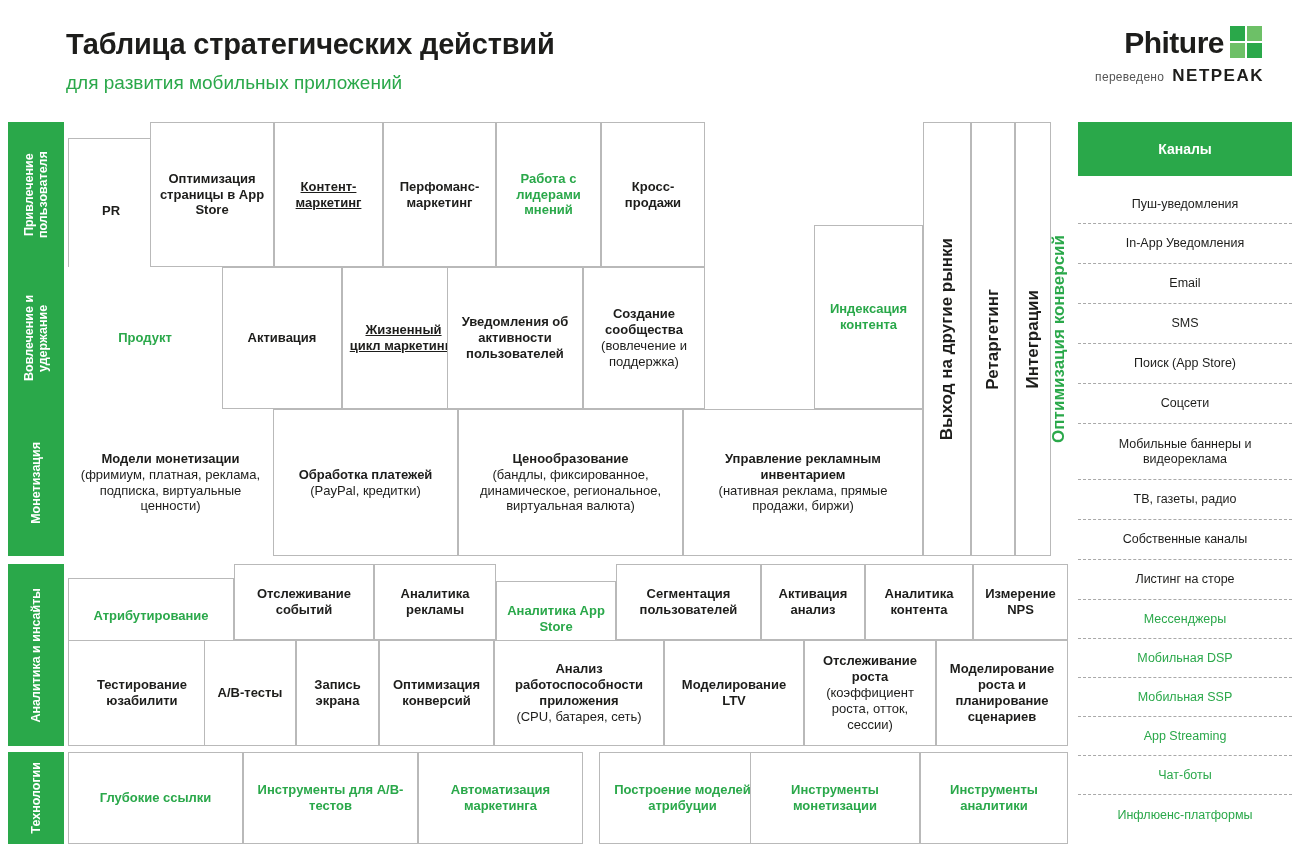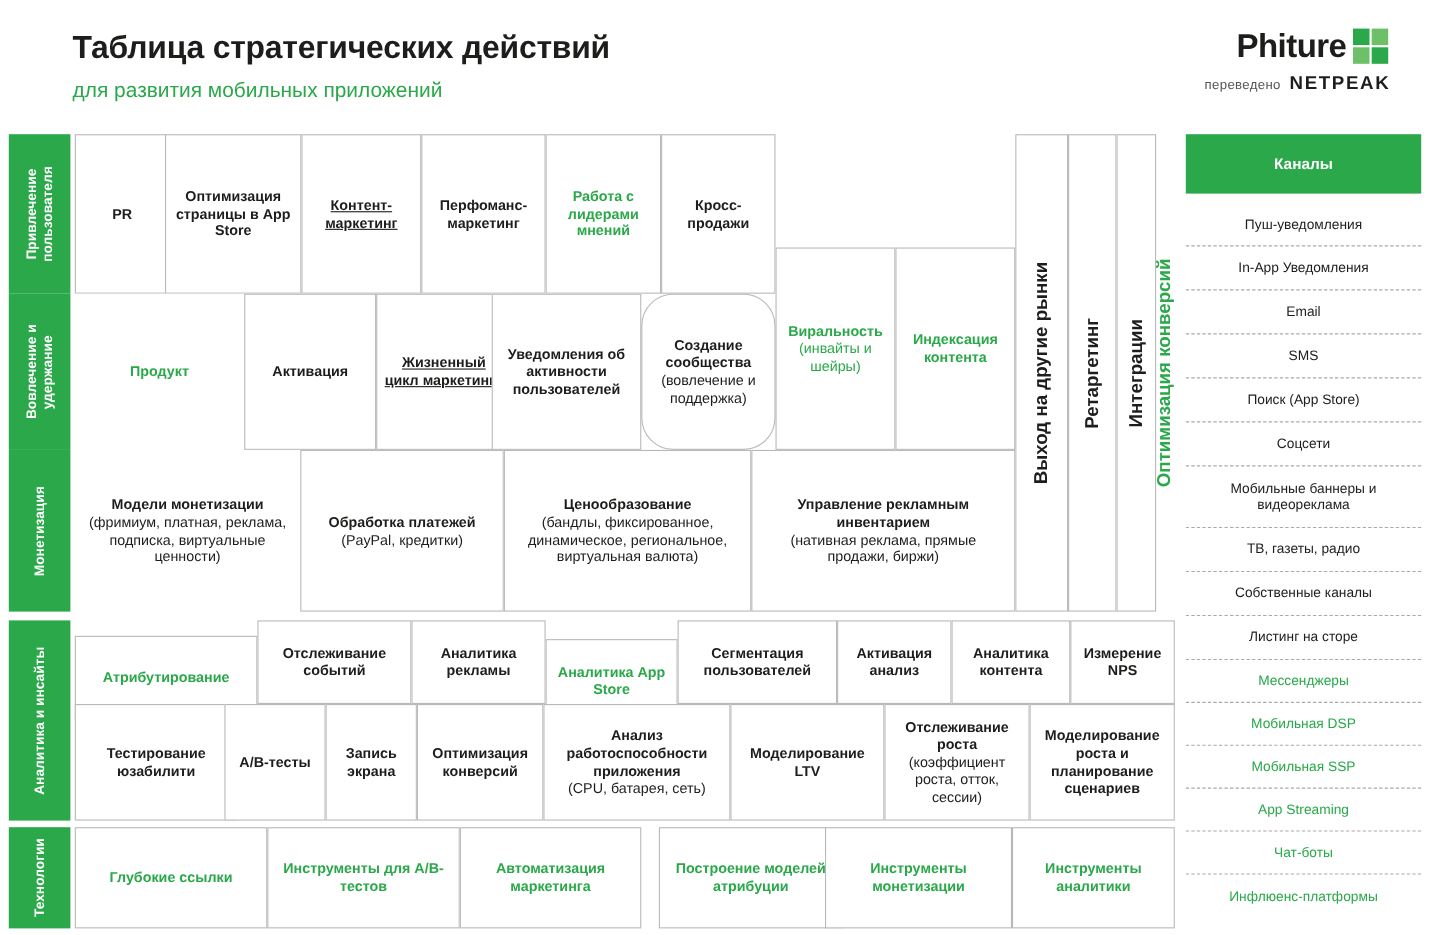--- a/index.html
+++ b/index.html
@@ -222,42 +222,39 @@
     <div class="vlabel" style="top:287px; height:147px;">
       <span>Монетизация</span>
     </div>
     <div class="vlabel" style="top:442px; height:182px;">
       <span>Аналитика и инсайты</span>
     </div>
     <div class="vlabel" style="top:630px; height:92px;">
       <span>Технологии</span>
     </div>
 
-    <div class="cell" style="left:60px; top:0; width:86px; height:145px;">
+    <div class="cell" style="left:60px; top:16px; width:86px; height:145px;">
       <span class="inner"><span>PR</span></span>
     </div>
     <div class="cell" style="left:142px; top:0; width:124px; height:145px;">
       <span class="inner"><span>Оптимизация страницы в App Store</span></span>
     </div>
     <div class="cell" style="left:266px; top:0; width:109px; height:145px;text-decoration:underline;">
       <span class="inner"><span>Контент-маркетинг</span></span>
     </div>
     <div class="cell" style="left:375px; top:0; width:113px; height:145px;">
       <span class="inner"><span>Перфоманс-маркетинг</span></span>
     </div>
     <div class="cell green" style="left:488px; top:0; width:105px; height:145px;">
       <span class="inner"><span>Работа с лидерами мнений</span></span>
     </div>
     <div class="cell" style="left:593px; top:0; width:104px; height:145px;">
       <span class="inner"><span>Кросс-продажи</span></span>
     </div>
 
-    <div class="cell green" style="left:697px; top:103px; width:109px; height:184px;">
-      <span class="inner"><span>Виральность</span><span class="sub">(инвайты и шейры)</span></span>
-    </div>
     <div class="cell green" style="left:806px; top:103px; width:109px; height:184px;">
       <span class="inner"><span>Индексация контента</span></span>
     </div>
 
     <div class="cell vert big" style="left:915px; top:0; width:48px; height:434px;">
       <span class="inner">Выход на другие рынки</span>
     </div>
     <div class="cell vert big" style="left:963px; top:0; width:44px; height:434px;">
       <span class="inner">Ретаргетинг</span>
     </div>
@@ -273,21 +270,21 @@
     </div>
     <div class="cell" style="left:214px; top:145px; width:120px; height:142px;">
       <span class="inner"><span>Активация</span></span>
     </div>
     <div class="cell" style="left:334px; top:145px; width:123px; height:142px;text-decoration:underline;">
       <span class="inner"><span>Жизненный цикл маркетинга</span></span>
     </div>
     <div class="cell" style="left:439px; top:145px; width:136px; height:142px;">
       <span class="inner"><span>Уведомления об активности пользователей</span></span>
     </div>
-    <div class="cell" style="left:575px; top:145px; width:122px; height:142px;border-radius:29px;">
+    <div class="cell" style="left:575px; top:145px; width:122px; height:142px;">
       <span class="inner"><span>Создание сообщества</span><span class="sub">(вовлечение и поддержка)</span></span>
     </div>
 
     <div class="cell" style="left:60px; top:287px; width:205px; height:147px; border:none;">
       <span class="inner"><span>Модели монетизации</span><span class="sub">(фримиум, платная, реклама, подписка, виртуальные ценности)</span></span>
     </div>
     <div class="cell" style="left:265px; top:287px; width:185px; height:147px;">
       <span class="inner"><span>Обработка платежей</span><span class="sub">(PayPal, кредитки)</span></span>
     </div>
     <div class="cell" style="left:450px; top:287px; width:225px; height:147px;">

